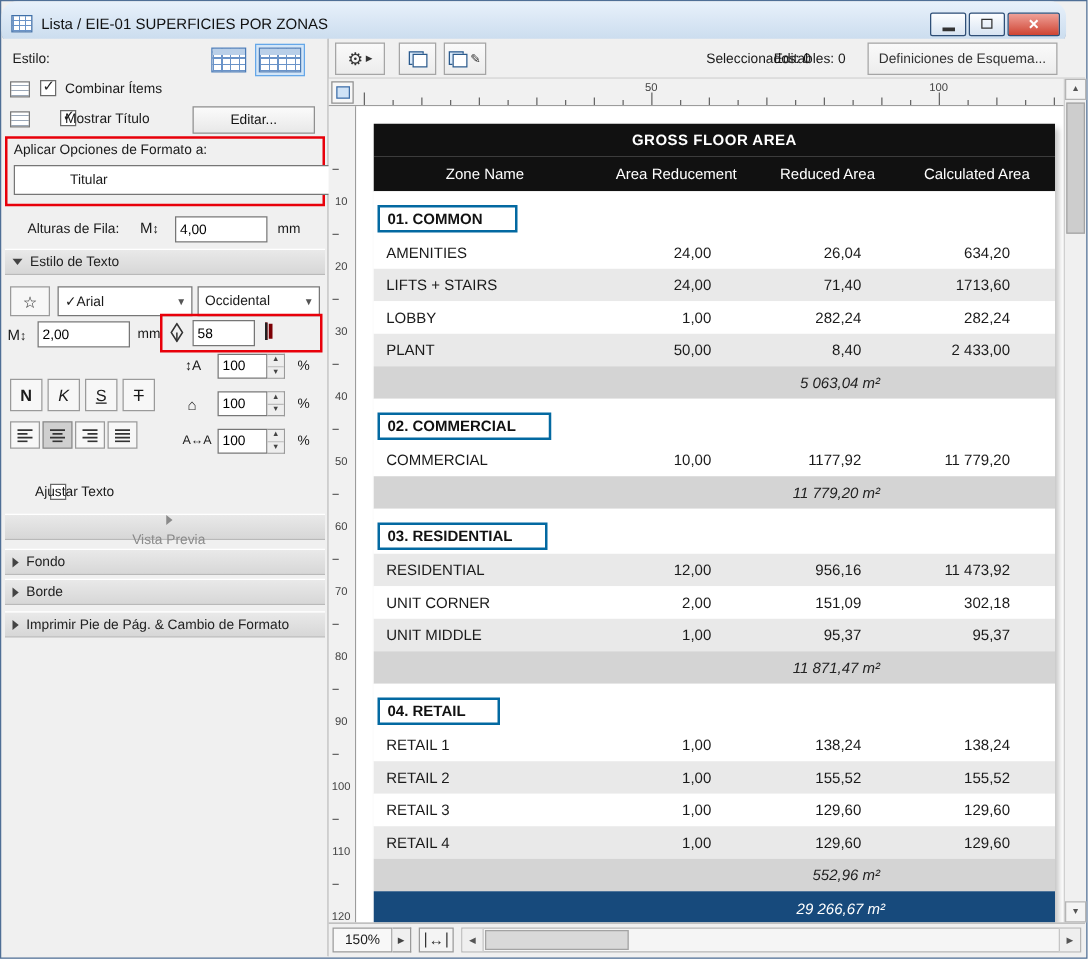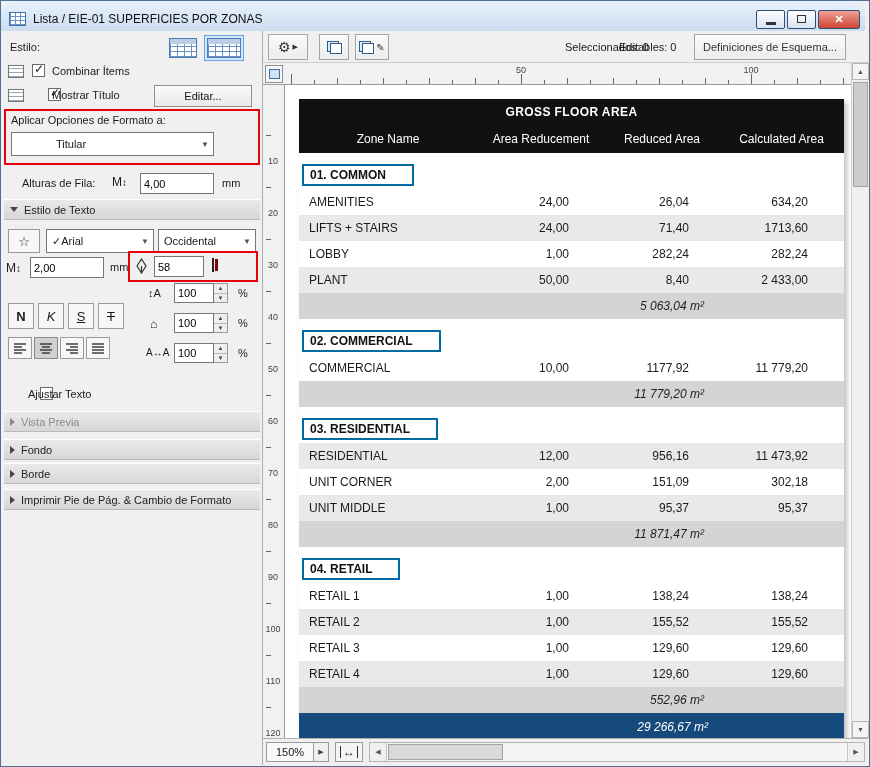--- a/index.html
+++ b/index.html
@@ -1,21 +1,21 @@
 <!DOCTYPE html>
 <html><head>
 <meta charset="utf-8">
 <style>
   *{margin:0;padding:0;box-sizing:border-box;}
   html,body{width:870px;height:767px;overflow:hidden;}
   body{font-family:"Liberation Sans",sans-serif;font-size:11px;color:#1a1a1a;background:#fff;}
   .window{position:absolute;inset:0;border:1px solid #4f6f96;background:#f0f0f0;}
 
   
-  .titlebar{position:absolute;left:0;top:0;right:4px;height:29px;
+  .titlebar{position:absolute;left:0;top:0;right:16px;height:29px;
     background:linear-gradient(#e8f1fb,#c6d9ec);border-bottom:1px solid #93a9c4;
     display:flex;align-items:center;padding:18px 5px;border-radius:13px;}
   .title-grid-icon{width:17px;height:14px;border:1px solid #3f6fa8;background:#fff;position:relative;margin:0 7px 0 3px;
     background-image:repeating-linear-gradient(0deg,#6a93c8 0 1px,transparent 1px 4px),
                      repeating-linear-gradient(90deg,#6a93c8 0 1px,transparent 1px 5px);}
   .title-text{font-size:12px;color:#111;}
   .winbtns{margin-left:auto;display:flex;gap:2px;}
   .winbtn{width:29px;height:19px;border:1px solid #2f4f77;border-radius:2px;
     background:linear-gradient(#fdfeff,#d8e4f2);display:flex;align-items:center;justify-content:center;}
   .winbtn .bar{width:10px;height:3px;background:#333;margin-top:9px;}
@@ -171,21 +171,21 @@
     <div class="abs checkbox checked" style="left:30px;top:33px;"></div>
     <div class="abs lbl" style="left:50px;top:34px;">Combinar Ítems</div>
 
     <div class="abs row-icon" style="left:6px;top:58px;"></div>
     <div class="abs checkbox checked" style="left:30px;top:57px;"></div>
     <div class="abs lbl" style="left:50px;top:58px;">Mostrar Título</div>
     <div class="abs btn" style="left:152px;top:54px;width:98px;height:22px;">Editar...</div>
 
     <div class="abs annotation" style="left:2px;top:78px;width:256px;height:56px;">
       <div class="abs lbl" style="left:5px;top:3px;">Aplicar Opciones de Formato a:</div>
-      <div class="abs combo" style="left:5px;top:21px;width:203px;height:24px;padding-left:44px;">
+      <div class="abs combo" style="left:5px;top:21px;width:274px;height:24px;padding-left:44px;">
         <span>Titular</span>
         <span class="caret">▼</span>
       </div>
     </div>
 
     <div class="abs lbl" style="left:8px;top:146px;margin-left:12px;">Alturas de Fila:</div>
     <div class="abs" style="left:110px;top:144px;font-size:12px;">M<span style="font-size:10px;">↕</span></div>
     <input class="abs tinput" style="left: 138px; top: 142px; width: 74px; height: 21px;" value="4,00">
     <div class="abs lbl" style="left:220px;top:146px;">mm</div>
 
@@ -286,21 +286,21 @@
       <span class="updown" style="height:20px;">
           <span>▲</span>
           <span>▼</span>
         </span>
     </div>
     <div class="abs lbl" style="left:236px;top:316px;">%</div>
 
     <div class="abs checkbox" style="left:6px;top:356px;"></div>
     <div class="abs lbl" style="left:26px;top:357px;">Ajustar Texto</div>
 
-    <div class="abs sec-hdr disabled" style="top:380px;">
+    <div class="abs sec-hdr disabled" style="top:380px;flex-direction:column;">
       <span class="tri-right" style="border-left-color:#8a8a8a;"></span>
       <span>Vista Previa</span>
     </div>
     <div class="abs sec-hdr" style="top:408px;">
       <span class="tri-right"></span>
       <span>Fondo</span>
     </div>
     <div class="abs sec-hdr" style="top:432px;">
       <span class="tri-right"></span>
       <span>Borde</span>

